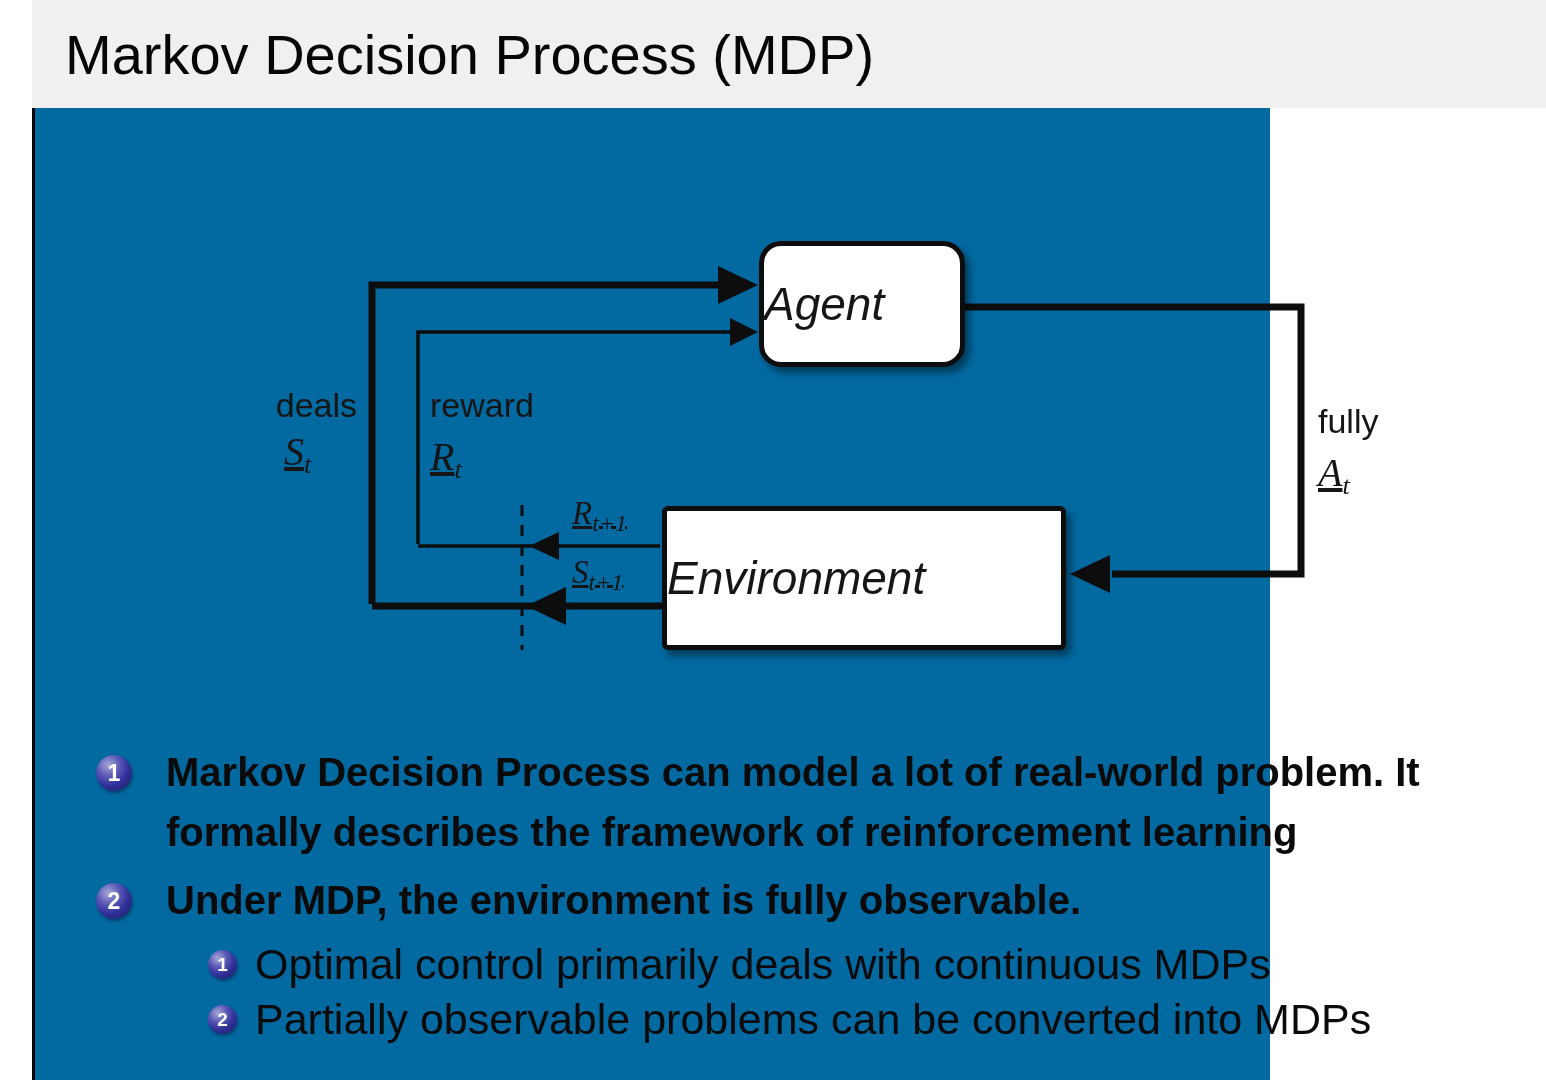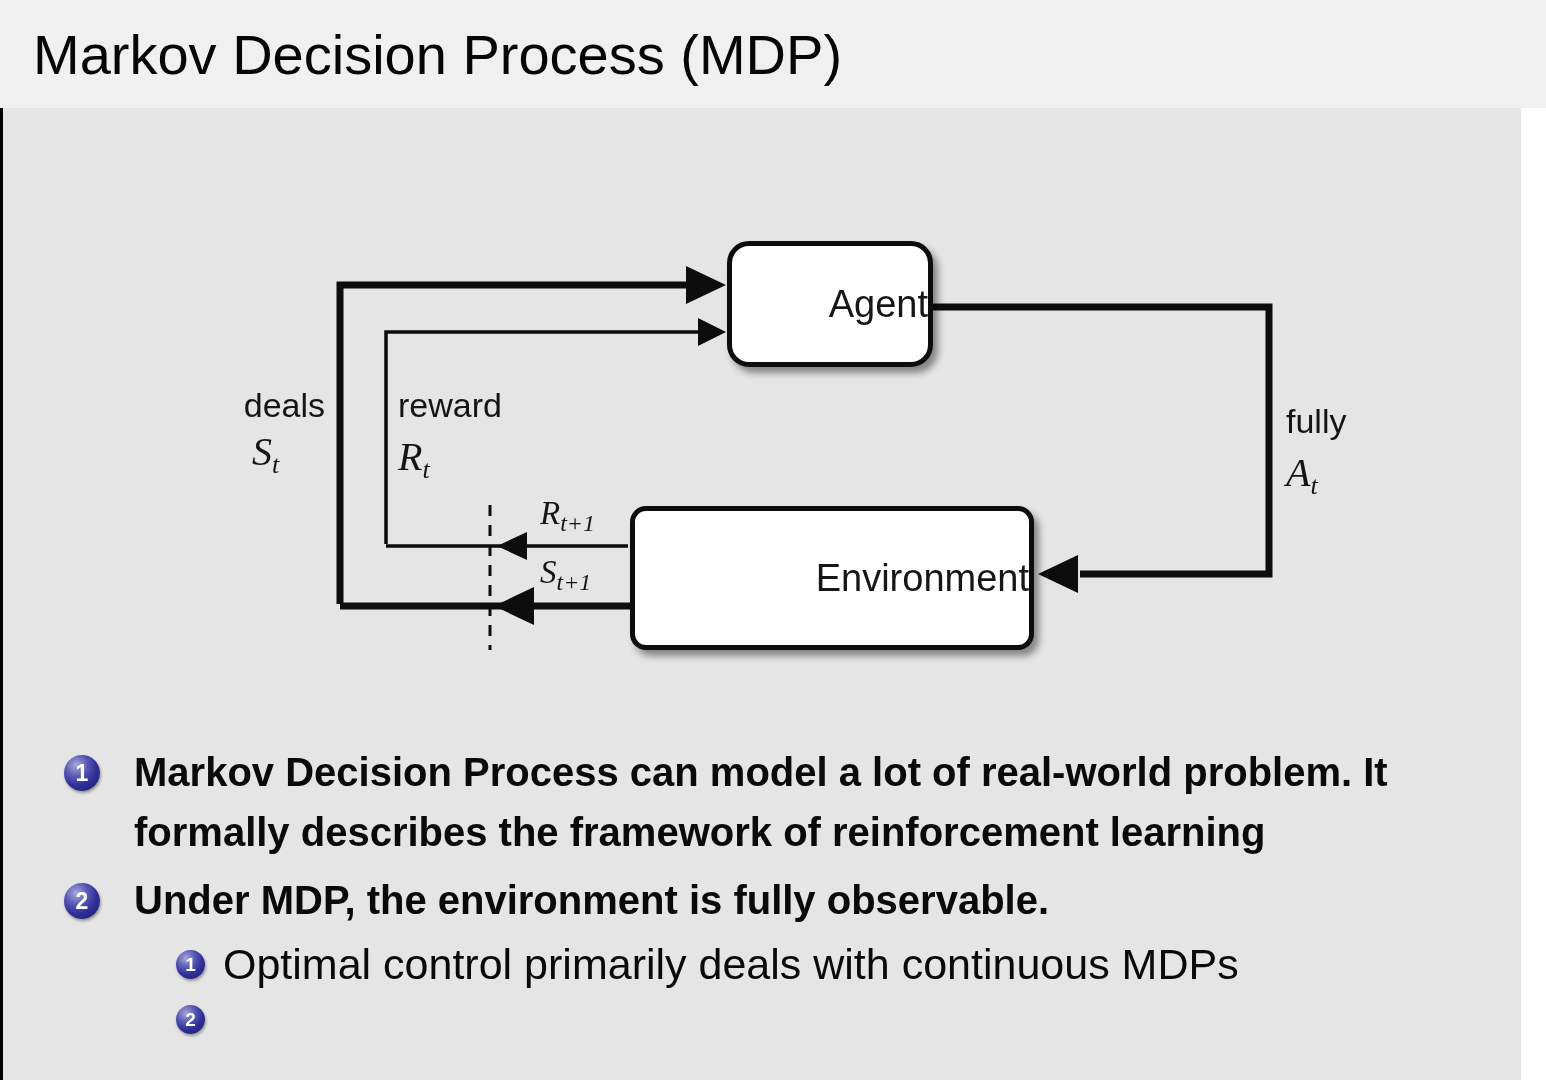--- a/index.html
+++ b/index.html
@@ -7,55 +7,55 @@
     --badge-blue:#34349a;
     --title-bar-bg:#f0f0f0;
   }
   *{margin:0;padding:0;box-sizing:border-box;}
   html,body{width:1546px;height:1080px;overflow:hidden;}
   body{
     background:#ffffff;
     font-family:"Liberation Sans", sans-serif;
     color:var(--ink);
   }
-  .slide{position:relative;width:1521px;height:1080px;background:#e5e5e5;}
+  .slide{position:relative;width:1238px;height:1080px;background:#0369a1;margin-left:32px;}
   .left-edge{position:absolute;left:0;top:0;width:3px;height:1080px;background:#000;}
 
   .title-bar{
     position:absolute;left:0;top:0;width:1546px;height:108px;
     background:var(--title-bar-bg);
     display:flex;align-items:center;
     padding-left:33px;
   }
   .title-bar h1{
     font-size:56px;font-weight:400;letter-spacing:0px;color:#060606;
   }
 
   
   .diagram{position:absolute;left:0;top:0;width:1546px;height:700px;color:var(--ink);}
   .diagram svg{position:absolute;left:0;top:0;}
 
   .node{
     position:absolute;background:#ffffff;border:5px solid #0d0d0d;
-    display:flex;align-items:center;justify-content:flex-end;
+    display:flex;align-items:center;justify-content:flex-start;
     box-shadow:5px 6px 7px rgba(0,0,0,0.42);
-    font-size:38px;color:#161616;
+    font-size:46px;color:#161616;font-style:italic;
   }
   .node.agent{left:727px;top:241px;width:206px;height:126px;border-radius:22px;}
-  .node.env{left:630px;top:506px;width:404px;height:144px;border-radius:16px;}
+  .node.env{left:630px;top:506px;width:404px;height:144px;border-radius:6px;}
 
   .lbl{position:absolute;font-size:34px;color:#151515;white-space:nowrap;text-align:right;}
   .lbl.state{left:205px;top:386px;width:120px;text-align:right;}
   .lbl.reward{left:398px;top:386px;}
   .lbl.action{left:1286px;top:402px;}
 
   .sym{
     position:absolute;white-space:nowrap;
     font-family:"Liberation Serif", serif;font-style:italic;color:#151515;
-    font-size:40px;line-height:1;
+    font-size:40px;line-height:1;text-decoration:underline;
   }
   .sym sub{font-size:26px;font-style:italic;vertical-align:-8px;line-height:1;}
   .sym.s-t{left:252px;top:432px;}
   .sym.r-t{left:398px;top:437px;}
   .sym.a-t{left:1286px;top:453px;}
   .sym.small{font-size:33px;}
   .sym.small sub{font-size:24px;vertical-align:-7px;}
   .sym.r-t1{left:540px;top:497px;}
   .sym.s-t1{left:540px;top:556px;}
 
@@ -139,17 +139,18 @@
       <div class="bullet-text">Under MDP, the environment is fully observable.</div>
     </div>
 
     <div class="sublist">
       <div class="subbullet">
         <div class="ball l2">1</div>
         <div class="subbullet-text">Optimal control primarily deals with continuous MDPs</div>
       </div>
       <div class="subbullet">
         <div class="ball l2">2</div>
+        <div class="subbullet-text">Partially observable problems can be converted into MDPs</div>
       </div>
     </div>
 
   </div>
 </div>
 
 </body></html>

